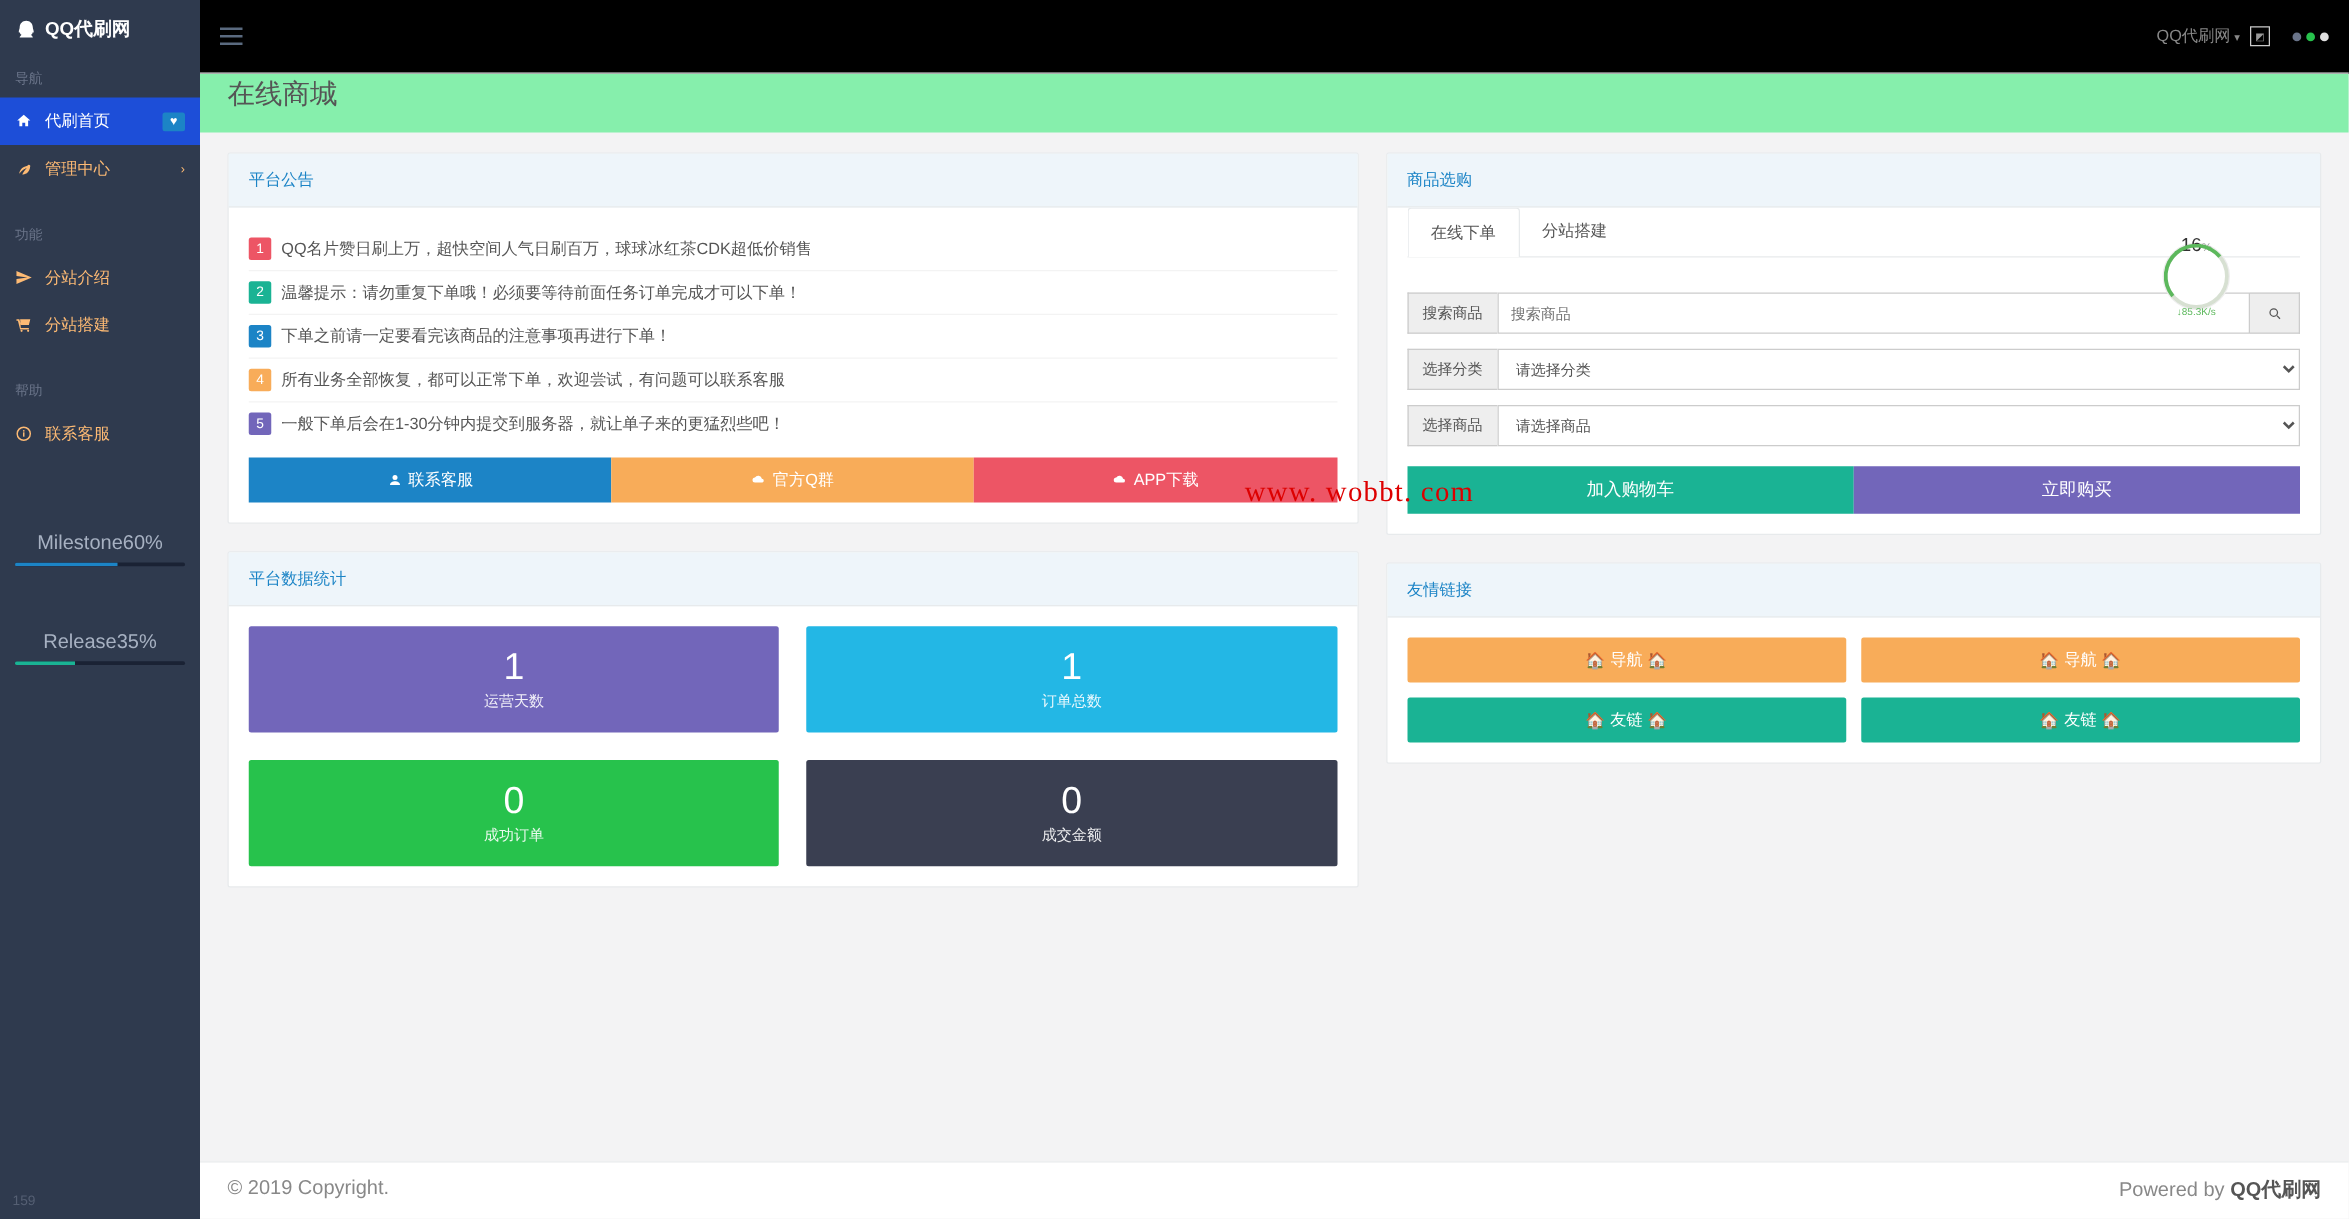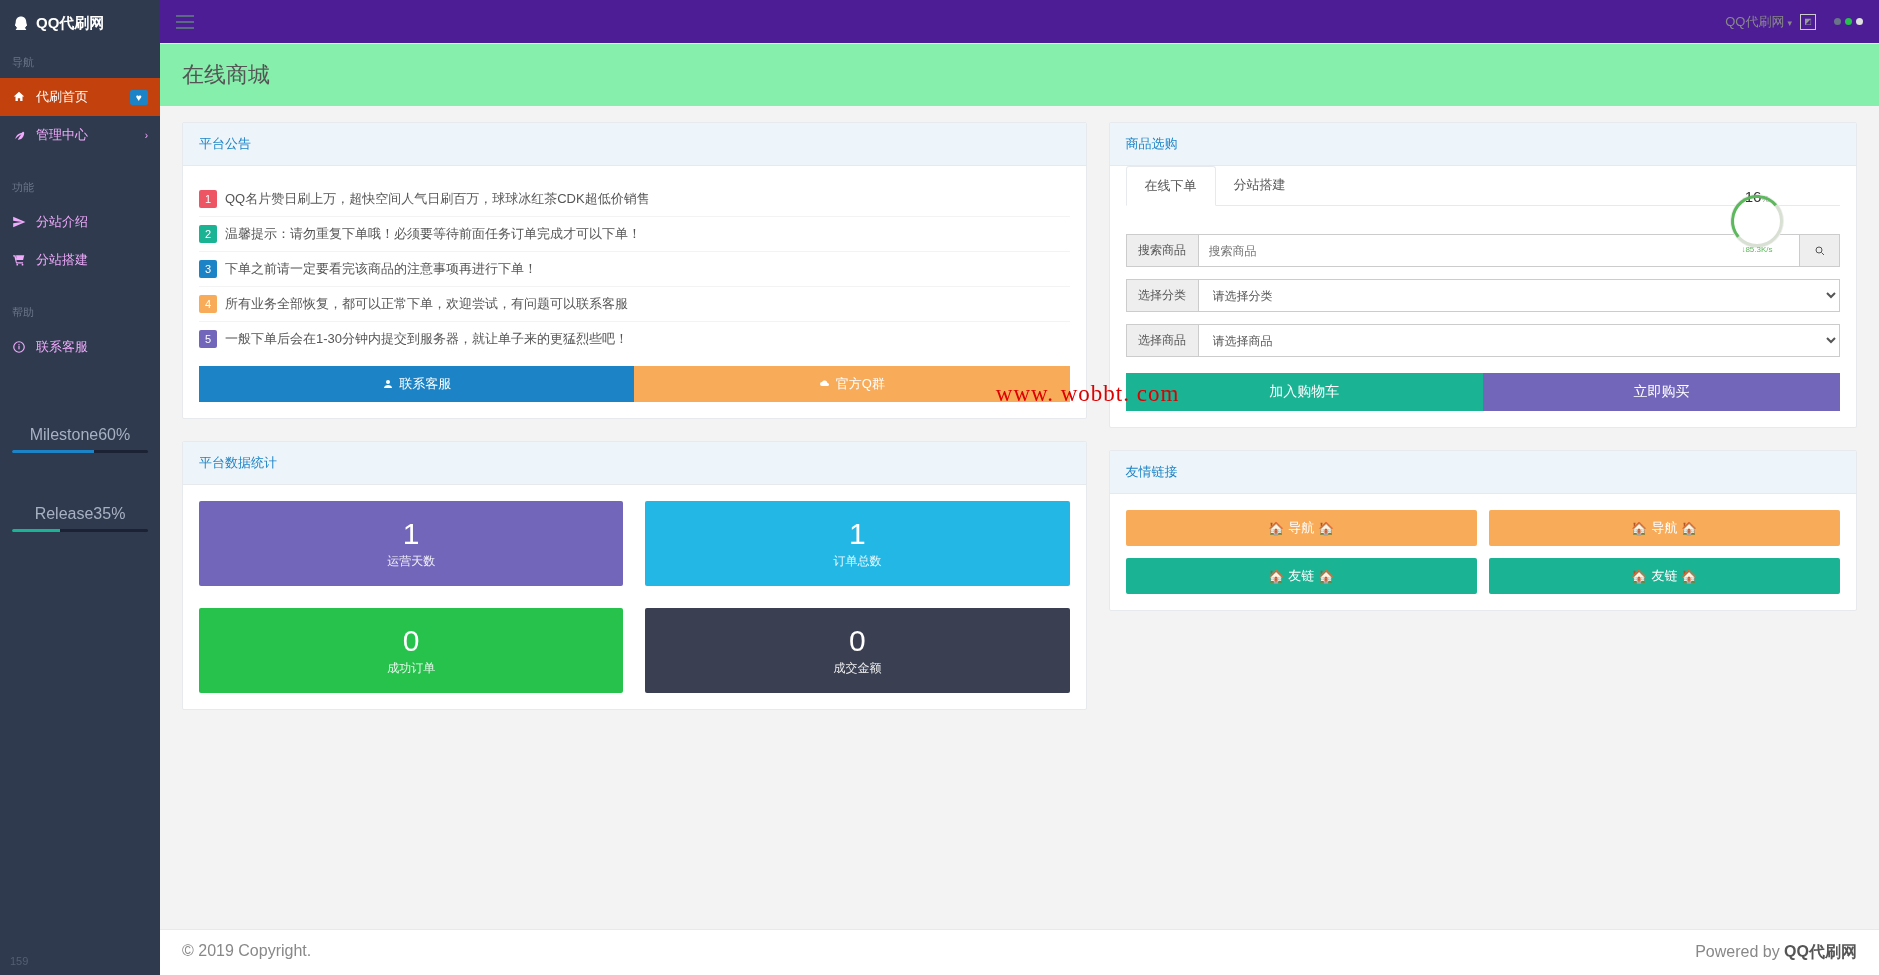--- a/index.html
+++ b/index.html
@@ -3,35 +3,35 @@
   <meta charset="utf-8">
   <style>
     * { margin: 0; padding: 0; box-sizing: border-box; }
     body { font-family: -apple-system, "Helvetica Neue", Arial, "Microsoft YaHei", sans-serif; font-size: 13px; color: #333; background: #f3f3f4; }
     
     
     .sidebar { position: fixed; left: 0; top: 0; width: 160px; height: 100vh; background: #2f3a4e; color: #a7b1c2; overflow-y: auto; }
     .brand { padding: 14px 12px; color: #fff; font-size: 15px; font-weight: bold; display: flex; align-items: center; gap: 6px; }
     .brand svg { width: 18px; height: 18px; }
     .nav-head { padding: 8px 12px; font-size: 11px; color: #6a7489; }
-    .nav-item { display: flex; align-items: center; padding: 10px 12px; color: #f0abfc; cursor: pointer; font-size: 13px; position: relative; }
-    .nav-item.active { color: #fff; background: #c2410c; }
+    .nav-item { display: flex; align-items: center; padding: 10px 12px; color: #fdba74; cursor: pointer; font-size: 13px; position: relative; }
+    .nav-item.active { color: #fff; background: #1d4ed8; }
     .nav-item svg { width: 14px; height: 14px; margin-right: 10px; fill: currentColor; }
     .nav-item .badge { margin-left: auto; background: #1c84c6; color: #fff; font-size: 10px; padding: 2px 6px; border-radius: 2px; }
     .nav-item .heart { background: #1c84c6; }
     .nav-item .caret { margin-left: auto; font-size: 10px; }
     .nav-sep { height: 18px; }
     .nav-prog { padding: 10px 12px; }
     .prog-row { display: flex; justify-content: center; margin-bottom: 6px; font-size: 16px; color: #a7b1c2; margin-top: 32px; }
     .prog-bar { height: 3px; background: #1a2234; border-radius: 2px; overflow: hidden; }
     .prog-fill { height: 100%; }
     .sb-foot { position: absolute; bottom: 8px; left: 10px; color: #555f73; font-size: 11px; }
 
     
-    .topbar { position: fixed; left: 160px; right: 0; top: 0; height: 44px; background: #4c1d95; border-bottom: 1px solid #e7eaec; display: flex; align-items: center; padding: 0 16px; }
+    .topbar { position: fixed; left: 160px; right: 0; top: 0; height: 59px; background: #000000; border-bottom: 1px solid #e7eaec; display: flex; align-items: center; padding: 0 16px; }
     .hamb { width: 18px; height: 14px; display: flex; flex-direction: column; justify-content: space-between; cursor: pointer; }
     .hamb span { height: 2px; background: #5a6a7f; display: block; }
     .top-spacer { flex: 1; }
     .top-right { display: flex; align-items: center; gap: 8px; }
     .top-brand { color: #888; font-size: 13px; }
     .top-caret { font-size: 9px; color: #888; margin-left: 3px; }
     .dot-block { display: flex; gap: 4px; margin-left: 10px; }
     .dot { width: 7px; height: 7px; border-radius: 50%; }
     
     
@@ -229,20 +229,26 @@
                     <path d="M4 20c0-4 4-6 8-6s8 2 8 6z"></path>
                   </svg>
                   <span>联系客服</span>
                 </div>
               <div class="abtn yellow">
                   <svg viewBox="0 0 24 24">
                     <path d="M6 16a4 4 0 010-8 6 6 0 0111 2 3 3 0 010 6z"></path>
                   </svg>
                   <span>官方Q群</span>
                 </div>
+              <div class="abtn red">
+                  <svg viewBox="0 0 24 24">
+                    <path d="M6 16a4 4 0 010-8 6 6 0 0111 2 3 3 0 010 6zm6-2l-3-3h2V8h2v3h2z"></path>
+                  </svg>
+                  <span>APP下载</span>
+                </div>
             </div>
           </div>
         </div>
 
         <div class="panel">
           <div class="panel-head">平台数据统计</div>
           <div class="panel-body">
             <div class="stats-row">
               <div class="stat c-purple">
                   <div class="stat-num">1</div>

